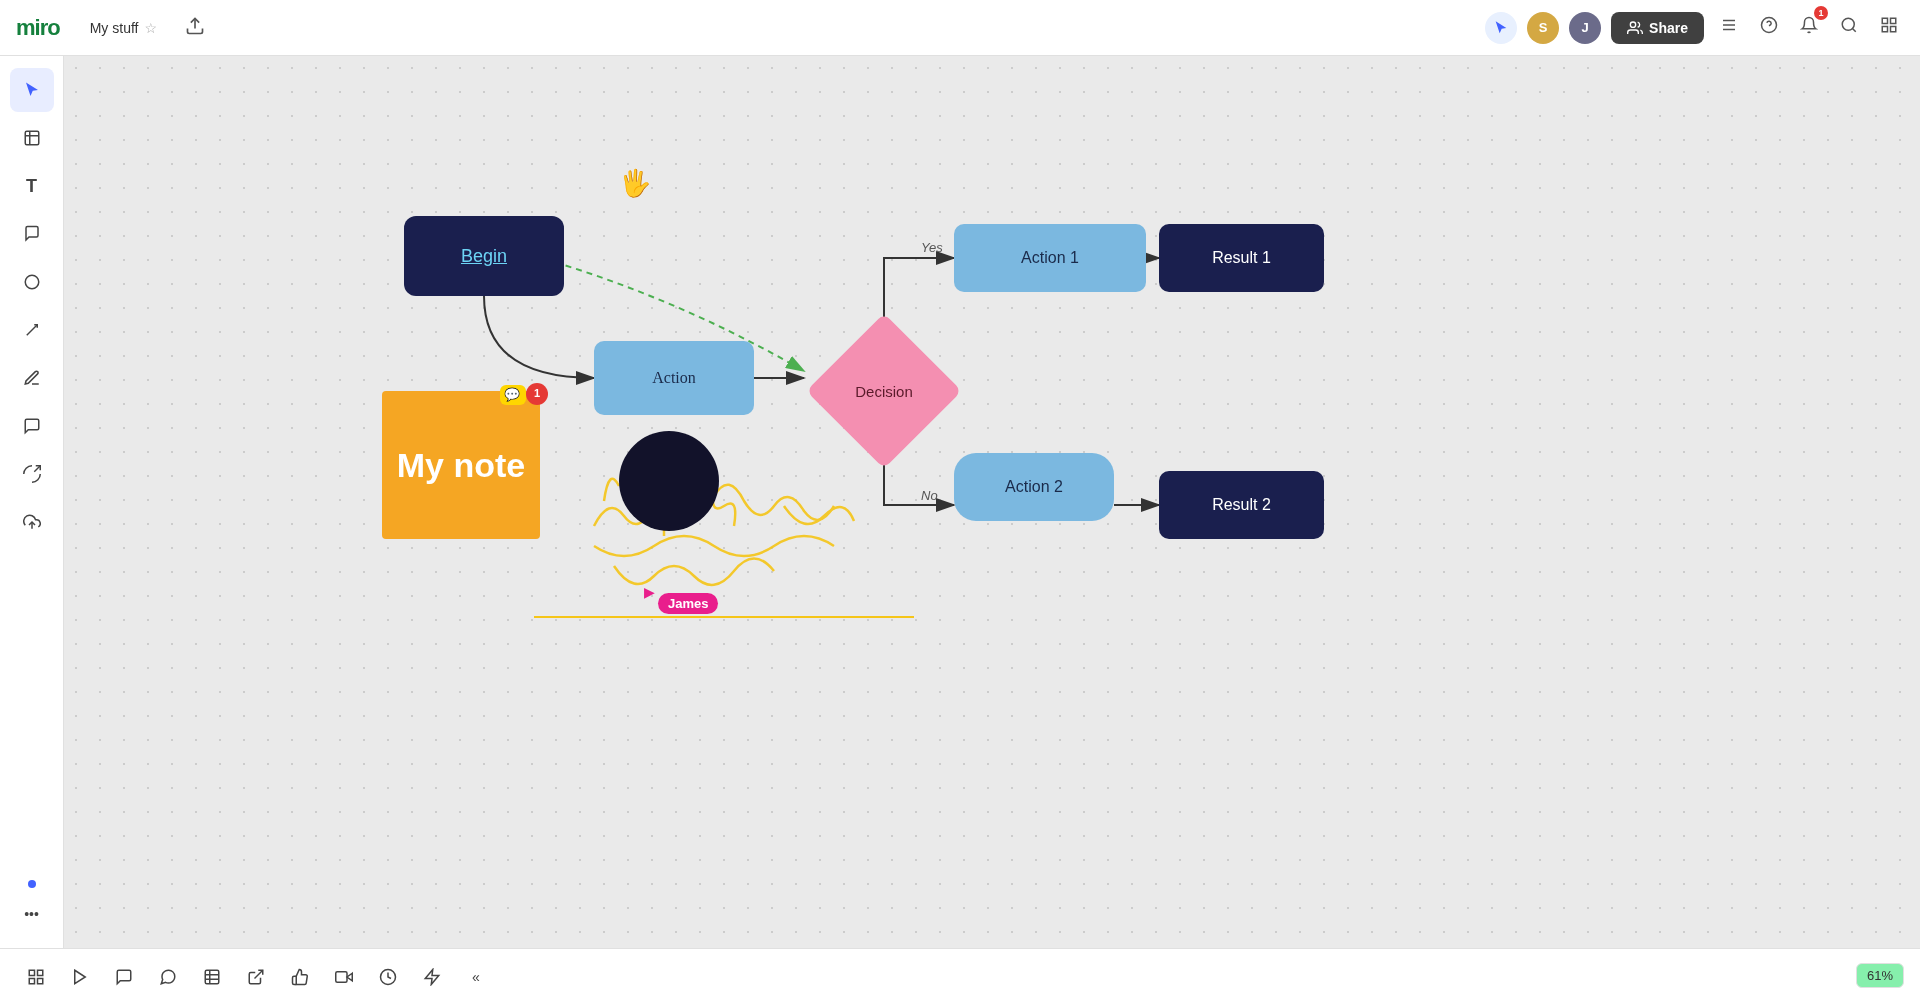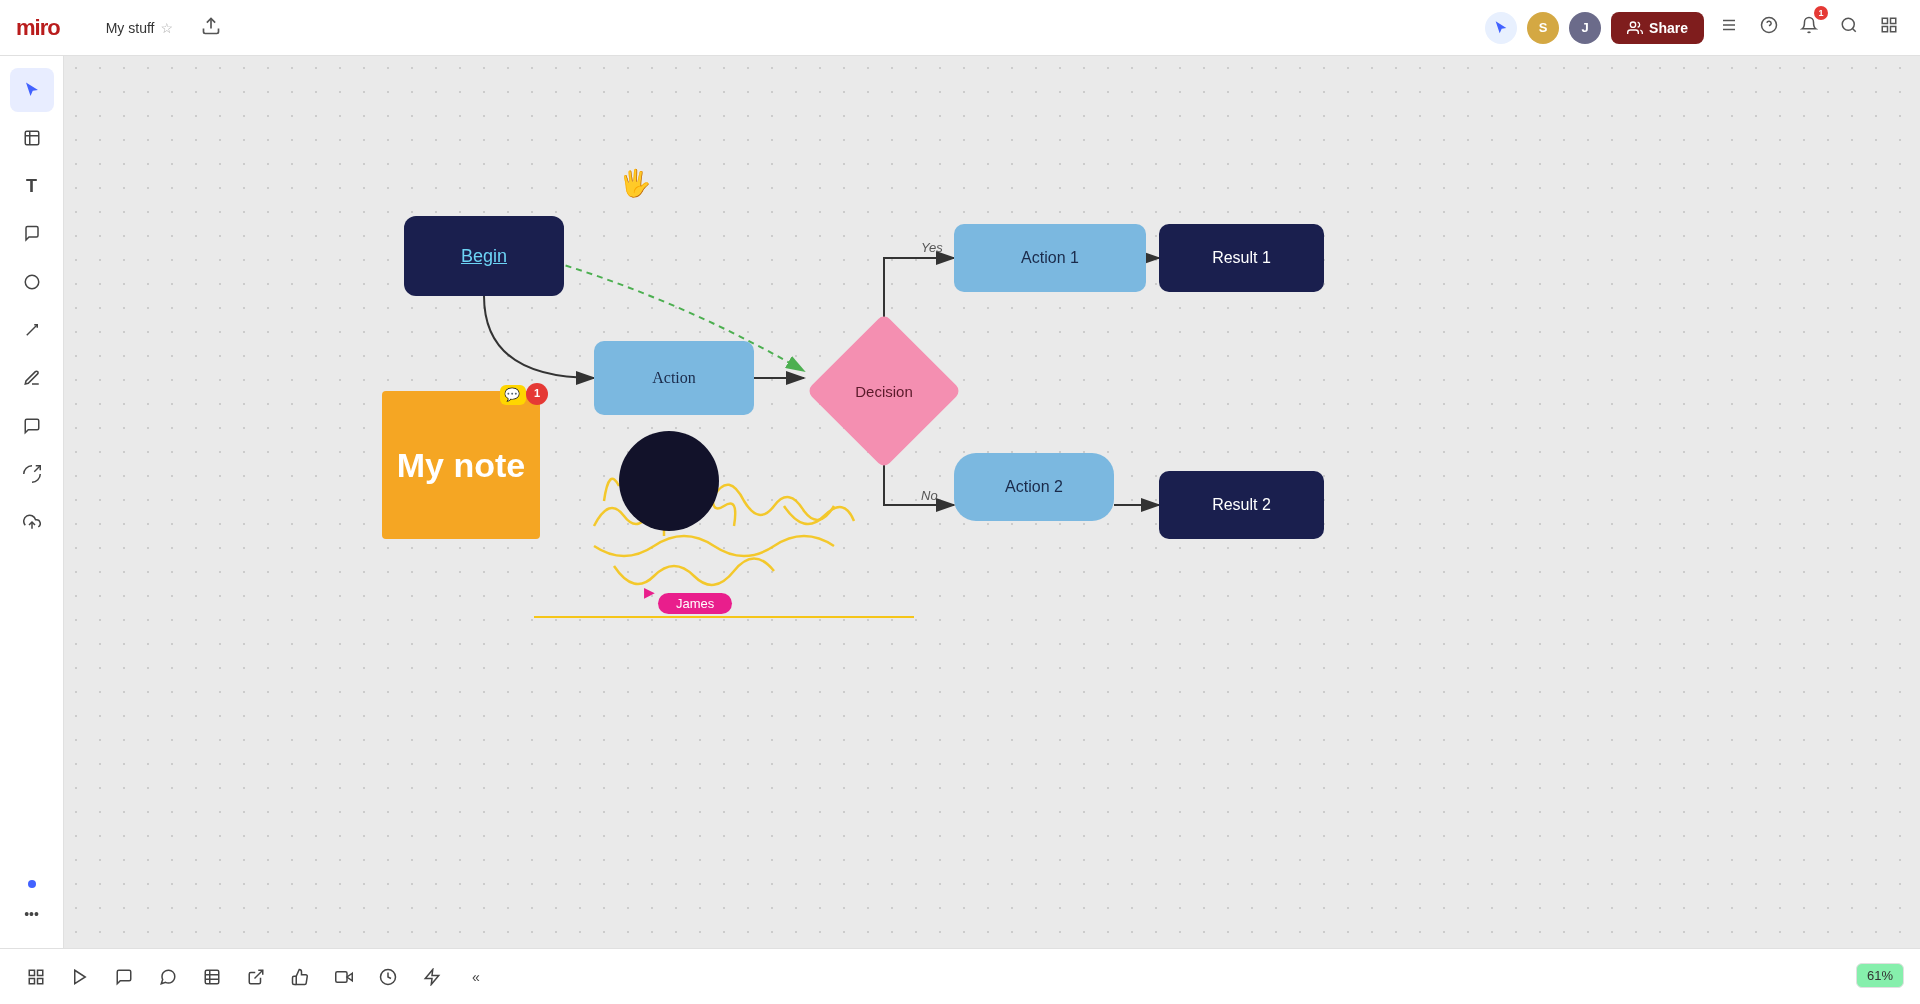--- a/index.html
+++ b/index.html
@@ -4,35 +4,35 @@
   <style>
     * { box-sizing: border-box; margin: 0; padding: 0; }
     body { font-family: -apple-system, BlinkMacSystemFont, 'Segoe UI', sans-serif; background: #f0f0f0; width: 1920px; height: 1004px; overflow: hidden; position: relative; }
 
     
     #header {
       position: absolute; top: 0; left: 0; right: 0; height: 56px;
       background: #fff; border-bottom: 1px solid #e0e0e0;
       display: flex; align-items: center; padding: 0 16px; gap: 12px; z-index: 100;
     }
-    #logo { font-size: 22px; font-weight: 800; color: #b91c1c; letter-spacing: -1px; margin-right: 24px; }
+    #logo { font-size: 22px; font-weight: 800; color: #15803d; letter-spacing: -1px; margin-right: 8px; }
     #my-stuff-btn {
       display: flex; align-items: center; gap: 6px; padding: 6px 10px;
       border: none; background: transparent; cursor: pointer; font-size: 14px; color: #333; border-radius: 6px;
     }
     .star-icon { color: #aaa; font-size: 14px; }
     #upload-btn { background: transparent; border: none; cursor: pointer; padding: 6px; border-radius: 6px; color: #555; }
 
     #header-right { margin-left: auto; display: flex; align-items: center; gap: 10px; }
     .avatar { width: 32px; height: 32px; border-radius: 50%; display: flex; align-items: center; justify-content: center; font-size: 13px; font-weight: 600; color: #fff; cursor: pointer; }
     .avatar-s { background: #d4a843; }
     .avatar-j { background: #6b6b8a; }
     .cursor-icon { width: 32px; height: 32px; background: #e8f0fe; border-radius: 50%; display: flex; align-items: center; justify-content: center; cursor: pointer; }
     #share-btn {
-      background: #7f1d1d; color: #fff; border: none; padding: 8px 16px;
+      background: #404040; color: #fff; border: none; padding: 8px 16px;
       border-radius: 8px; font-size: 14px; font-weight: 600; cursor: pointer;
       display: flex; align-items: center; gap: 6px;
     }
     .header-icon-btn { background: transparent; border: none; cursor: pointer; color: #555; padding: 6px; border-radius: 6px; font-size: 18px; }
 
     
     #left-toolbar {
       position: absolute; top: 56px; left: 0; width: 64px; height: calc(100% - 56px - 56px);
       background: #fff; border-right: 1px solid #e0e0e0;
       display: flex; flex-direction: column; align-items: center; padding: 12px 0; gap: 4px; z-index: 100;
@@ -172,22 +172,22 @@
     
     #yellow-line {
       position: absolute; left: 470px; top: 560px;
       width: 380px; height: 2px; background: #f5c518;
       pointer-events: none;
     }
 
     
     #james-label {
       position: absolute; left: 594px; top: 537px;
-      background: #e91e8c; color: #fff; padding: 3px 18px;
-      border-radius: 12px; font-size: 13px; font-weight: 400;
+      background: #e91e8c; color: #fff; padding: 3px 10px;
+      border-radius: 12px; font-size: 13px; font-weight: 700;
       pointer-events: none;
     }
     .cursor-arrow {
       position: absolute; left: 580px; top: 528px;
       color: #e91e8c; font-size: 14px; pointer-events: none;
     }
 
     
     .notif-badge {
       position: absolute; top: -4px; right: -4px;

